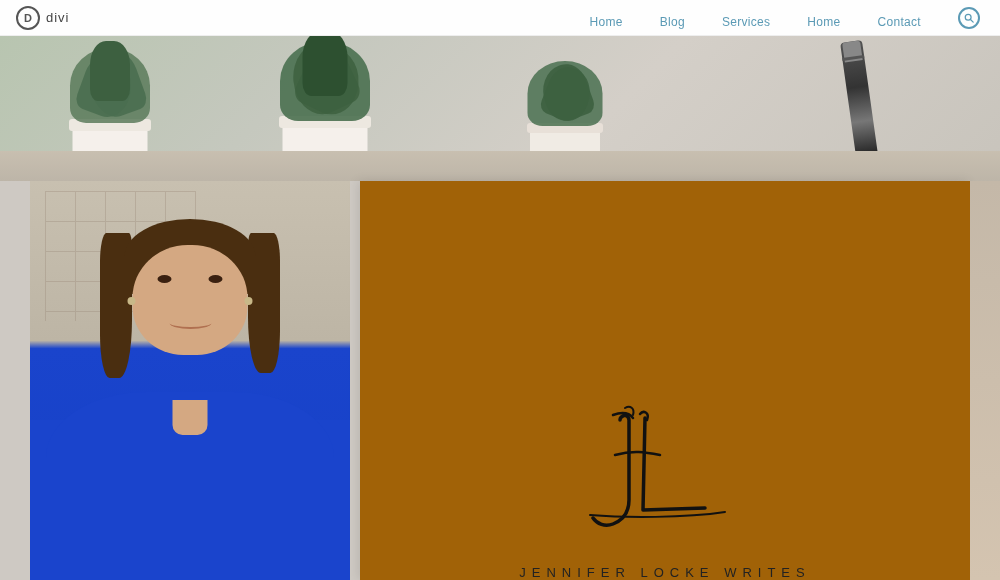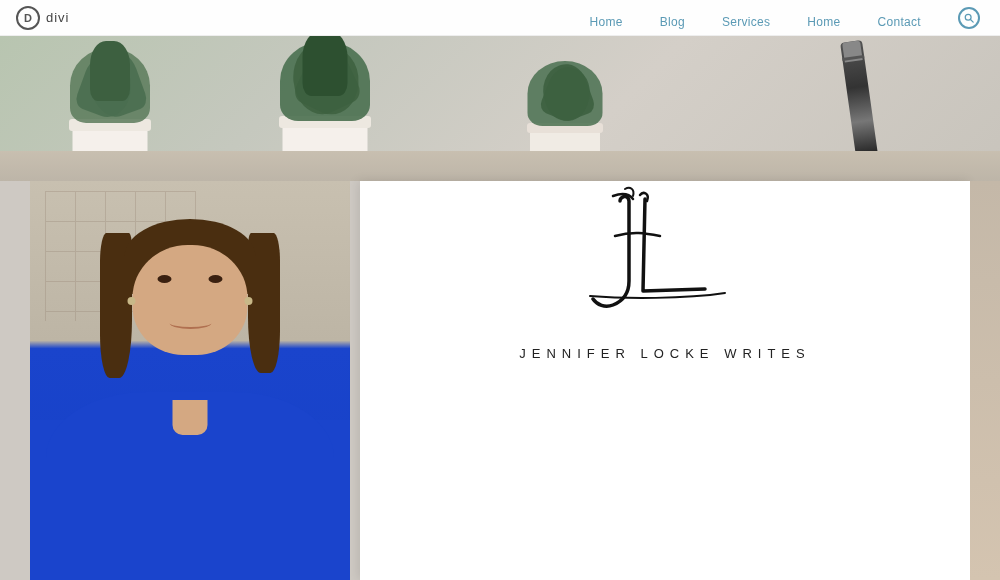--- a/index.html
+++ b/index.html
@@ -121,25 +121,25 @@
       overflow: hidden;
     }
 
     
     .logo-panel {
       position: absolute;
       left: 360px;
       top: 0;
       right: 30px;
       bottom: 0;
-      background: #ffffff;
+      background: #a16207;
       display: flex;
       flex-direction: column;
       align-items: center;
-      justify-content: flex-start;
+      justify-content: flex-end;
       box-shadow: -2px 0 10px rgba(0,0,0,0.1);
     }
 
     
     .jl-svg {
       width: 200px;
       height: 150px;
       margin-bottom: 15px;
     }
 

